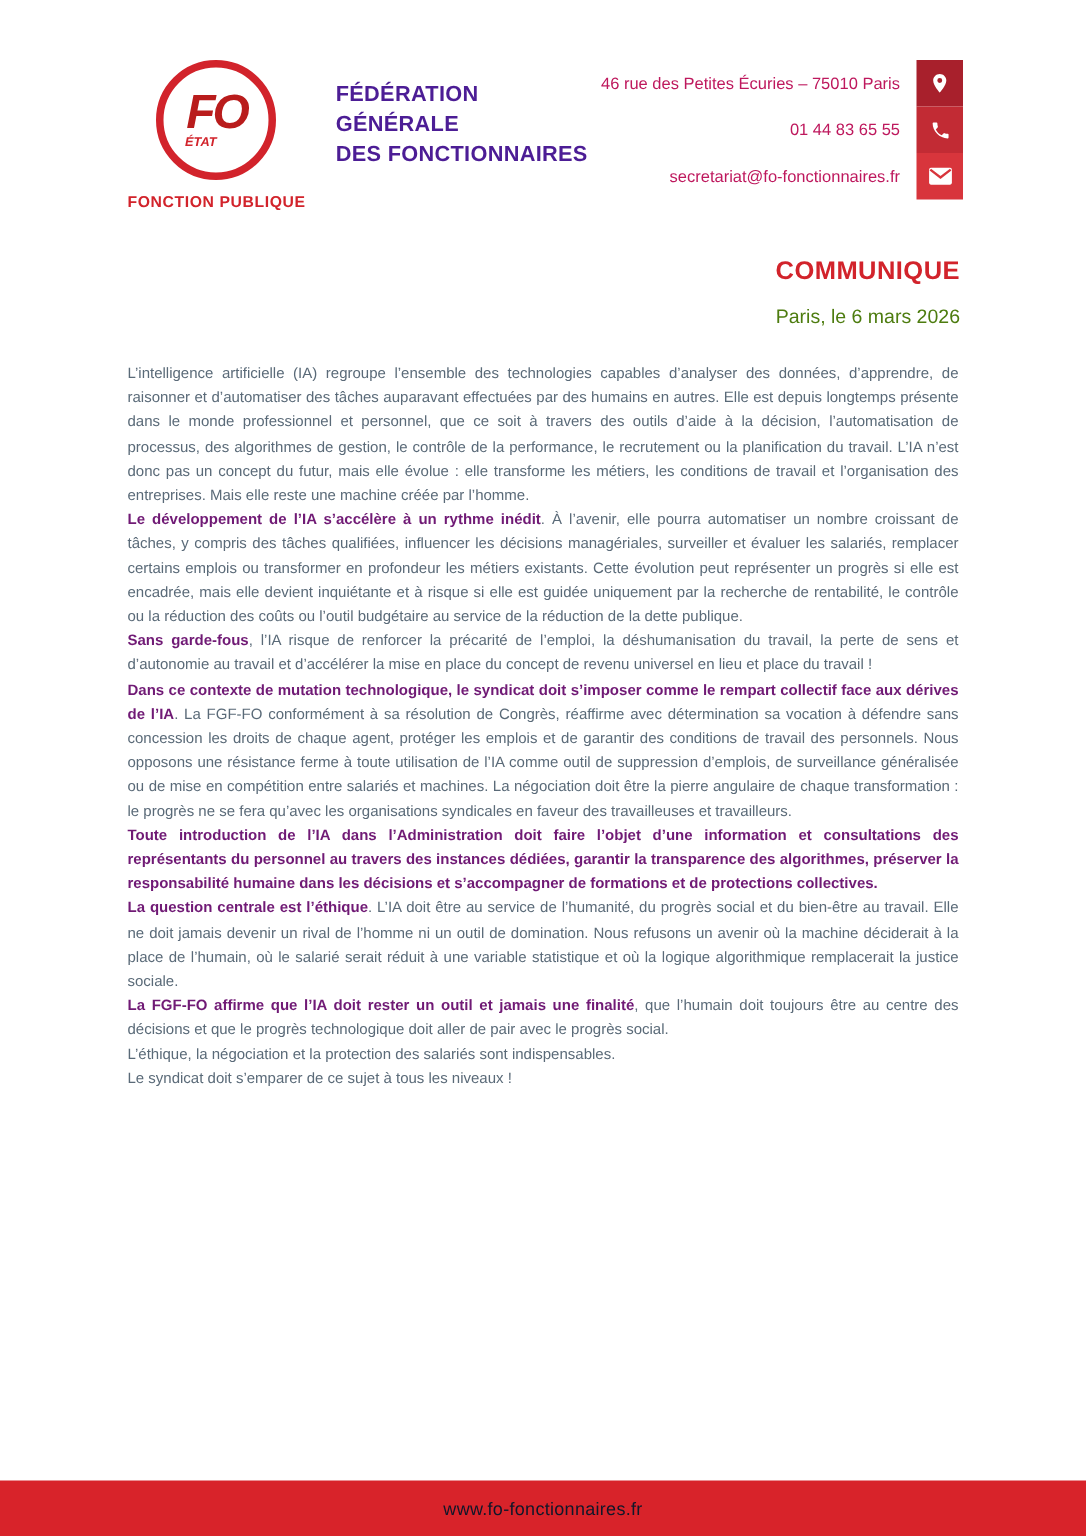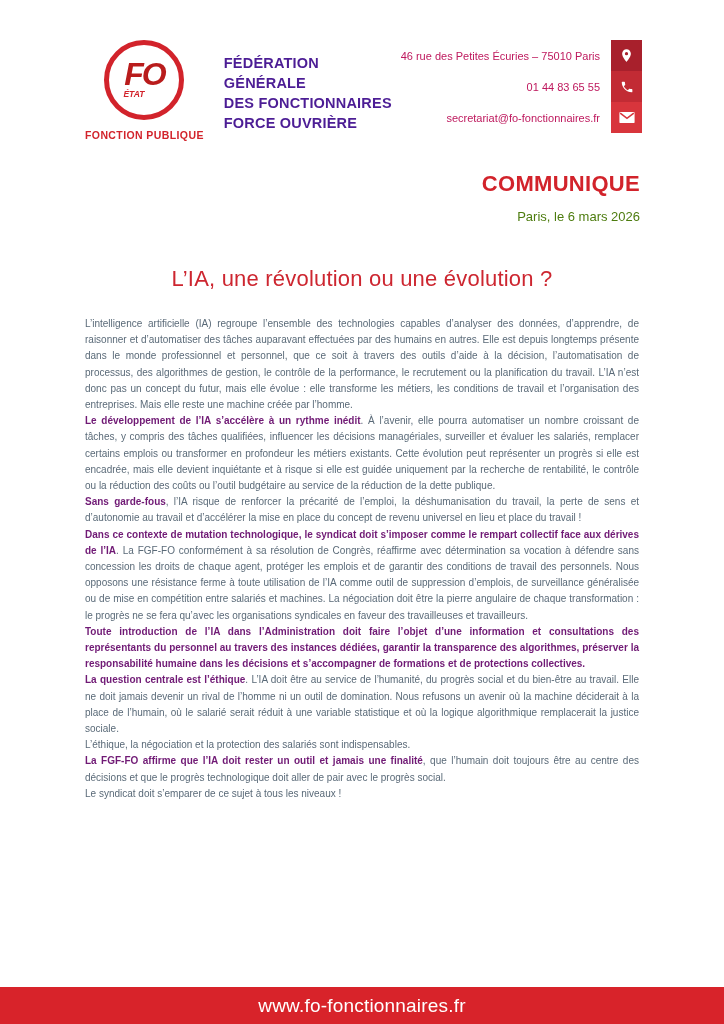--- a/index.html
+++ b/index.html
@@ -23,56 +23,55 @@
   .contact{display:flex;flex-direction:column;}
   .contact-row{display:flex;align-items:center;justify-content:flex-end;height:31px;}
   .contact-text{font-size:11px;color:#be185d;margin-right:11px;white-space:nowrap;}
   .contact-icon{width:31px;height:31px;display:flex;align-items:center;justify-content:center;flex:0 0 31px;}
   .icon-pin{background:#a8202c;}
   .icon-phone{background:#c22b34;}
   .icon-mail{background:#d8353c;}
 
   
   .meta{padding:30px 84px 0 0;text-align:right;}
-  .communique{color:#d2232b;font-weight:bold;font-size:22px;letter-spacing:0.3px;}
+  .communique{color:#d2232b;font-weight:bold;font-size:17px;letter-spacing:0.3px;}
   .dateline{color:#4d7c0f;font-size:13px;margin-top:12px;text-align:right;}
 
   
   .title{margin:42px 85px 0;text-align:center;color:#cd2630;font-size:22px;font-weight:normal;letter-spacing:0.2px;}
 
   
   .body{margin:24px 85px 0 85px;color:#5a6a78;font-size:10px;line-height:16.2px;text-align:justify;}
   .body p{margin:0;}
   .body strong{font-weight:bold;color:#701a75;}
 
   
   .footer{
     position:absolute;left:0;bottom:0;width:100%;height:37px;background:#d8232a;
     display:flex;align-items:center;justify-content:center;
   }
-  .footer-url{color:#ffffff;font-size:19px;letter-spacing:0.2px;}
+  .footer-url{color:#0f172a;font-size:12px;letter-spacing:0.2px;}
 </style>
 </head>
 <body>
 
 <div class="page">
 
   <header class="header">
     <div class="brand">
       <div class="logo">
         <div class="logo-circle">
           <span class="logo-fo">FO</span>
           <span class="logo-etat">ÉTAT</span>
         </div>
         <div class="logo-caption">FONCTION PUBLIQUE</div>
       </div>
       <div class="org-name">
         <div>FÉDÉRATION GÉNÉRALE</div>
         <div>DES FONCTIONNAIRES</div>
-        <div>FORCE OUVRIÈRE</div>
       </div>
     </div>
 
     <div class="contact">
       <div class="contact-row">
         <span class="contact-text">46 rue des Petites Écuries – 75010 Paris</span>
         <span class="contact-icon icon-pin">
           <svg width="15" height="15" viewBox="0 0 24 24">
               <path fill="#ffffff" d="M12 2C8.1 2 5 5.1 5 9c0 5.2 7 13 7 13s7-7.8 7-13c0-3.9-3.1-7-7-7zm0 9.6a2.6 2.6 0 1 1 0-5.2 2.6 2.6 0 0 1 0 5.2z"></path>
             </svg>
@@ -96,31 +95,30 @@
         </span>
       </div>
     </div>
   </header>
 
   <section class="meta">
     <div class="communique">COMMUNIQUE</div>
     <div class="dateline">Paris, le 6 mars 2026</div>
   </section>
 
-  <h1 class="title">L’IA, une révolution ou une évolution ?</h1>
 
   <main class="body">
     <p><strong></strong><span>L’intelligence artificielle (IA) regroupe l’ensemble des technologies capables d’analyser des données, d’apprendre, de raisonner et d’automatiser des tâches auparavant effectuées par des humains en autres. Elle est depuis longtemps présente dans le monde professionnel et personnel, que ce soit à travers des outils d’aide à la décision, l’automatisation de processus, des algorithmes de gestion, le contrôle de la performance, le recrutement ou la planification du travail. L’IA n’est donc pas un concept du futur, mais elle évolue : elle transforme les métiers, les conditions de travail et l’organisation des entreprises. Mais elle reste une machine créée par l’homme.</span></p>
     <p><strong>Le développement de l’IA s’accélère à un rythme inédit</strong><span>. À l’avenir, elle pourra automatiser un nombre croissant de tâches, y compris des tâches qualifiées, influencer les décisions managériales, surveiller et évaluer les salariés, remplacer certains emplois ou transformer en profondeur les métiers existants. Cette évolution peut représenter un progrès si elle est encadrée, mais elle devient inquiétante et à risque si elle est guidée uniquement par la recherche de rentabilité, le contrôle ou la réduction des coûts ou l’outil budgétaire au service de la réduction de la dette publique.</span></p>
     <p><strong>Sans garde-fous</strong><span>, l’IA risque de renforcer la précarité de l’emploi, la déshumanisation du travail, la perte de sens et d’autonomie au travail et d’accélérer la mise en place du concept de revenu universel en lieu et place du travail !</span></p>
     <p><strong>Dans ce contexte de mutation technologique, le syndicat doit s’imposer comme le rempart collectif face aux dérives de l’IA</strong><span>. La FGF-FO conformément à sa résolution de Congrès, réaffirme avec détermination sa vocation à défendre sans concession les droits de chaque agent, protéger les emplois et de garantir des conditions de travail des personnels. Nous opposons une résistance ferme à toute utilisation de l’IA comme outil de suppression d’emplois, de surveillance généralisée ou de mise en compétition entre salariés et machines. La négociation doit être la pierre angulaire de chaque transformation : le progrès ne se fera qu’avec les organisations syndicales en faveur des travailleuses et travailleurs.</span></p>
     <p><strong>Toute introduction de l’IA dans l’Administration doit faire l’objet d’une information et consultations des représentants du personnel au travers des instances dédiées, garantir la transparence des algorithmes, préserver la responsabilité humaine dans les décisions et s’accompagner de formations et de protections collectives.</strong><span></span></p>
     <p><strong>La question centrale est l’éthique</strong><span>. L’IA doit être au service de l’humanité, du progrès social et du bien-être au travail. Elle ne doit jamais devenir un rival de l’homme ni un outil de domination. Nous refusons un avenir où la machine déciderait à la place de l’humain, où le salarié serait réduit à une variable statistique et où la logique algorithmique remplacerait la justice sociale.</span></p>
+    <p><strong>La FGF-FO affirme que l’IA doit rester un outil et jamais une finalité</strong><span>, que l’humain doit toujours être au centre des décisions et que le progrès technologique doit aller de pair avec le progrès social.</span></p>
     <p><strong></strong><span>L’éthique, la négociation et la protection des salariés sont indispensables.</span></p>
-    <p><strong>La FGF-FO affirme que l’IA doit rester un outil et jamais une finalité</strong><span>, que l’humain doit toujours être au centre des décisions et que le progrès technologique doit aller de pair avec le progrès social.</span></p>
     <p><strong></strong><span>Le syndicat doit s’emparer de ce sujet à tous les niveaux !</span></p>
   </main>
 
   <footer class="footer">
     <span class="footer-url">www.fo-fonctionnaires.fr</span>
   </footer>
 
 </div>
 
 </body></html>

